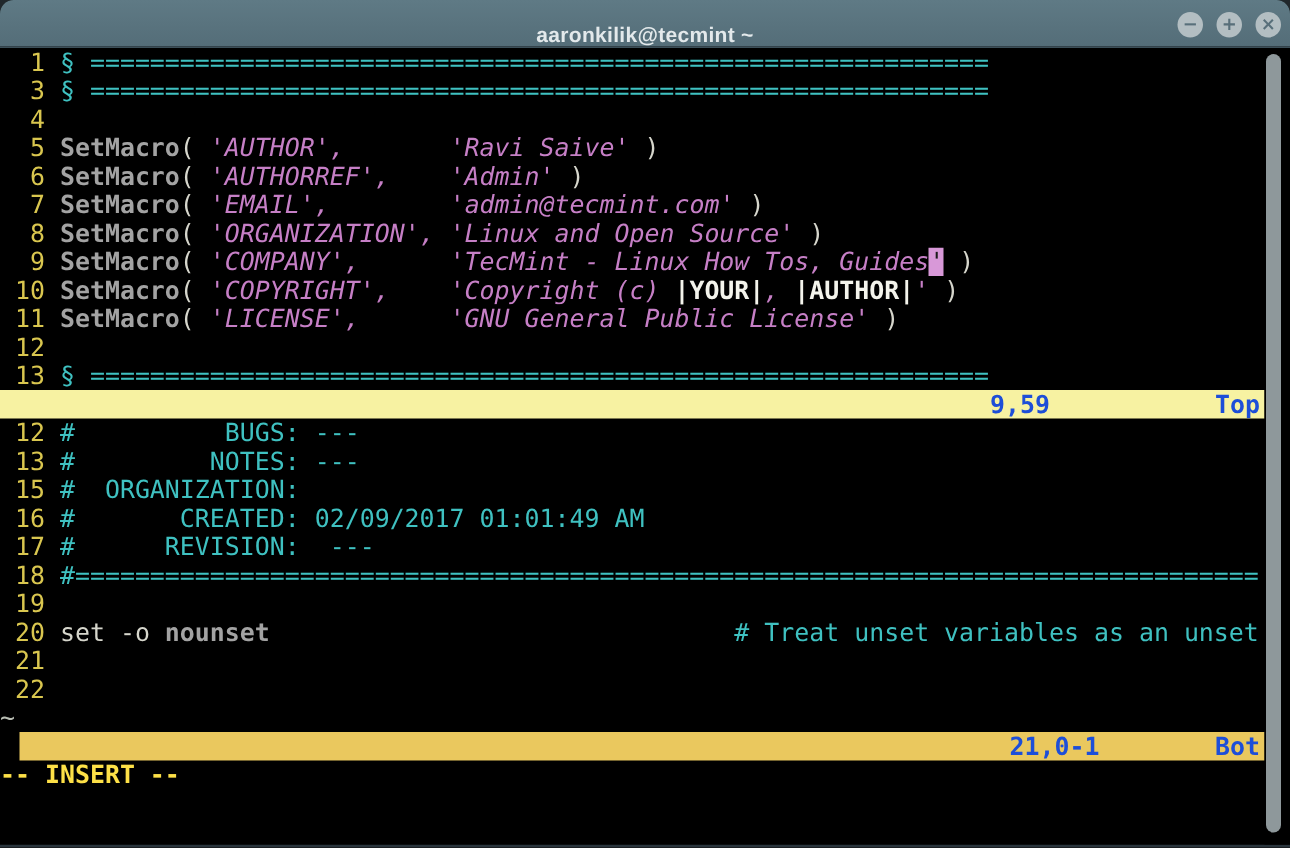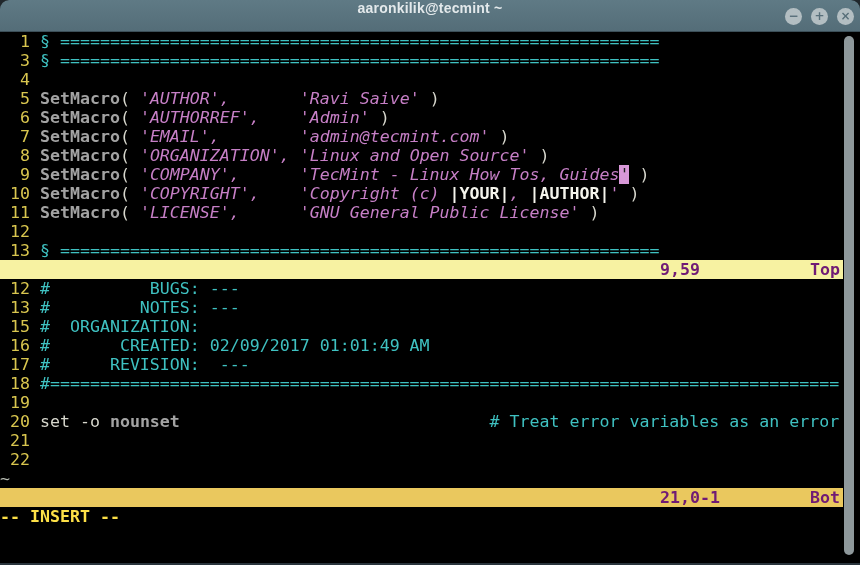--- a/index.html
+++ b/index.html
@@ -5,21 +5,21 @@
   html,body{margin:0;padding:0;background:#20272b;}
   .window{
     width:860px;height:565px;position:relative;overflow:hidden;
     border-radius:9px 9px 0 0;background:#000;
     font-family:"DejaVu Sans Mono", monospace;
     box-sizing:border-box;border-bottom:2px solid #29343c;
   }
   
   .titlebar{
     height:32px;background:linear-gradient(#5f7a85,#546d78);
-    display:flex;align-items:flex-start;justify-content:center;position:relative;
+    display:flex;align-items:flex-end;justify-content:center;position:relative;
     border-bottom:1px solid #3c4f58;box-sizing:border-box;
   }
   .titlebar .title{
     color:#e3e9eb;font-family:"Liberation Sans",sans-serif;
     font-size:14px;font-weight:bold;letter-spacing:.2px;
   }
   .controls{position:absolute;right:6px;top:0;height:32px;display:flex;align-items:center;gap:9px;}
   .wbtn{
     width:17px;height:17px;border-radius:50%;background:#b3bec2;
     color:#586f7a;display:flex;align-items:center;justify-content:center;
@@ -33,25 +33,25 @@
   .ln{color:#d9c64f;}
   .c  {color:#3fc1c1;}
   .cb {color:#a3a3a3;font-weight:bold;}
   .m  {color:#c67fc6;font-style:italic;}
   .w  {color:#d6d6cc;}
   .wb {color:#f4f4ec;font-weight:bold;}
   .tl {color:#b9beb4;}
   .cur{background:#d898d8;color:#1c1c1c;}
   
   .statusbar{
-    height:19px;position:relative;white-space:pre;color:#701a75;font-weight:bold;
+    height:19px;position:relative;white-space:pre;color:#1d4ed8;font-weight:bold;
     overflow:hidden;
   }
   .statusbar.top{background:#f7f2a2;}
-  .statusbar.bot{background:#eac85e;}
+  .statusbar.bot{background:#eac85e;margin-left:13px;}
   .statusbar .pos{position:absolute;left:660px;top:0;}
   .statusbar .scroll{position:absolute;right:3px;top:0;}
   .modeline{height:19px;white-space:pre;color:#fde047;font-weight:bold;}
   
   .scrollcol{width:17px;position:relative;background:#000;}
   .thumb{
     position:absolute;left:1px;top:4px;bottom:9px;width:10px;
     background:#8e989b;border-radius:5px;
   }
 </style>
@@ -94,21 +94,21 @@
       </div>
 
       <div id="bottom-pane">
           <div class="row"><span class="ln"> 12 </span><span class="c">#          BUGS: ---</span></div>
           <div class="row"><span class="ln"> 13 </span><span class="c">#         NOTES: ---</span></div>
           <div class="row"><span class="ln"> 15 </span><span class="c">#  ORGANIZATION:</span></div>
           <div class="row"><span class="ln"> 16 </span><span class="c">#       CREATED: 02/09/2017 01:01:49 AM</span></div>
           <div class="row"><span class="ln"> 17 </span><span class="c">#      REVISION:  ---</span></div>
           <div class="row"><span class="ln"> 18 </span><span class="c">#===============================================================================</span></div>
           <div class="row"><span class="ln"> 19 </span></div>
-          <div class="row"><span class="ln"> 20 </span><span class="w">set -o </span><span class="cb">nounset</span><span class="w">                               </span><span class="c"># Treat error variables as an error</span></div>
+          <div class="row"><span class="ln"> 20 </span><span class="w">set -o </span><span class="cb">nounset</span><span class="w">                               </span><span class="c"># Treat unset variables as an unset</span></div>
           <div class="row"><span class="ln"> 21 </span></div>
           <div class="row"><span class="ln"> 22 </span></div>
           <div class="row"><span class="tl">~</span></div>
         </div>
 
       <div class="statusbar bot">
         
         <span class="pos">21,0-1</span>
         <span class="scroll">Bot</span>
       </div>

